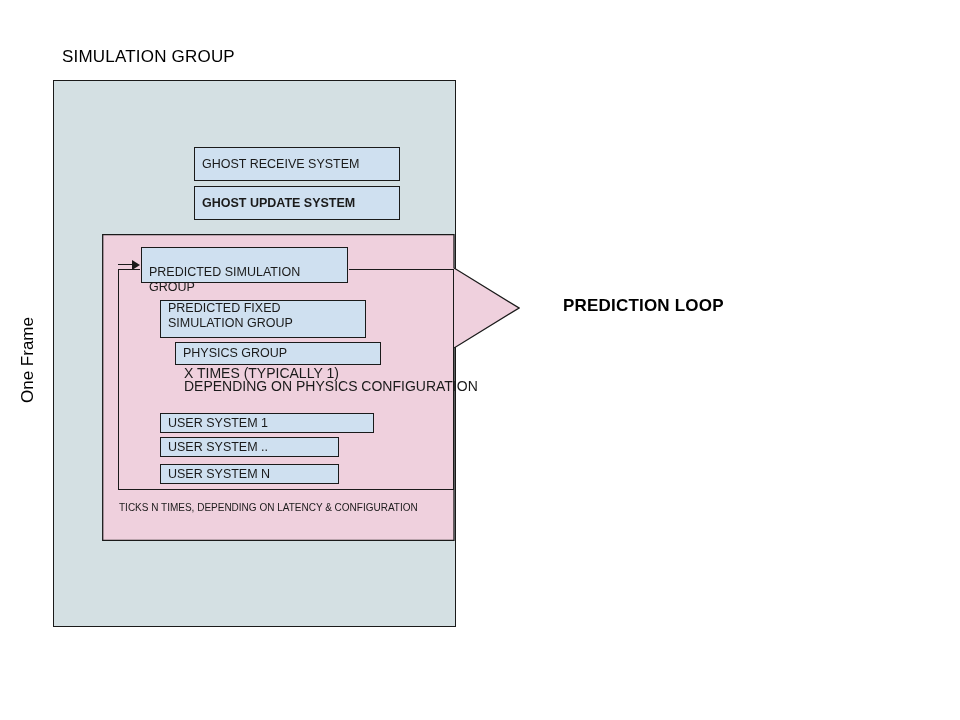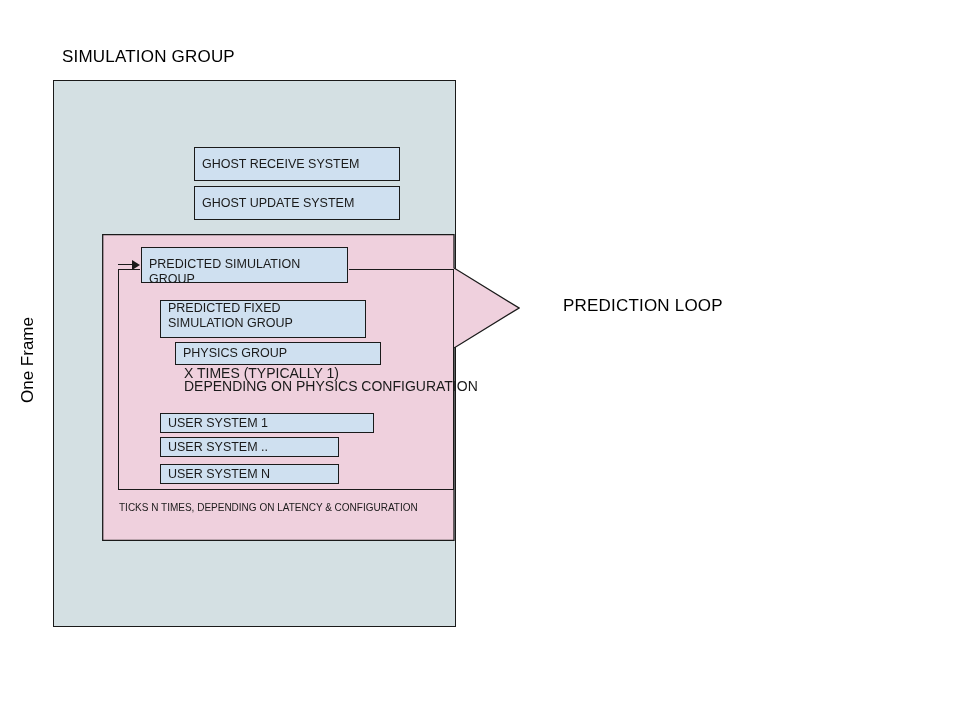--- a/index.html
+++ b/index.html
@@ -34,20 +34,21 @@
     white-space: nowrap;
   }
   .title-prediction-loop {
     position: absolute;
     left: 563px;
     top: 280px;
     font-size: 17px;
     letter-spacing: 0.2px;
     color: #000000;
     white-space: nowrap;
+    font-weight: bold;
   }
 
   
   .one-frame-label {
     position: absolute;
     left: 4px;
     top: 247px;
     width: 140px;
     font-size: 17px;
     color: #000000;
@@ -82,21 +83,21 @@
     color: #1a1a1a;
     padding: 0 7px;
     display: flex;
     align-items: center;
     white-space: pre-line;
   }
 
   
   .box-ghost-sim   { left: 142px; top: 88px;  width: 206px; height: 33px; }
   .box-ghost-recv  { left: 194px; top: 131px; width: 206px; height: 34px; }
-  .box-ghost-upd   { left: 194px; top: 170px; width: 206px; height: 34px; }
+  .box-ghost-upd   { left: 194px; top: 170px; width: 206px; height: 34px; font-weight: bold; }
 
   
   .prediction-arrow {
     position: absolute;
     left: 102px;
     top: 218px;
     width: 418px;
     height: 307px;
     overflow: visible;
   }
@@ -134,21 +135,21 @@
   .loop-arrow-stem {
     position: absolute;
     left: 118px;
     top: 248px;
     width: 18px;
     height: 1.4px;
     background: #1a1a1a;
   }
 
   
-  .box-pred-sim    { left: 141px; top: 231px; width: 207px; height: 36px; align-items: flex-start; padding-top: 9px; }
+  .box-pred-sim    { left: 141px; top: 231px; width: 207px; height: 36px; align-items: flex-start; padding-top: 17px; }
   .box-pred-fixed  { left: 160px; top: 284px; width: 206px; height: 38px; align-items: flex-start; padding-top: 0; }
   .box-physics     { left: 175px; top: 326px; width: 206px; height: 23px; }
   .box-user-1      { left: 160px; top: 397px; width: 214px; height: 20px; }
   .box-user-dots   { left: 160px; top: 421px; width: 179px; height: 20px; }
   .box-user-n      { left: 160px; top: 448px; width: 179px; height: 20px; }
 
   
   .note {
     position: absolute;
     font-size: 14px;

